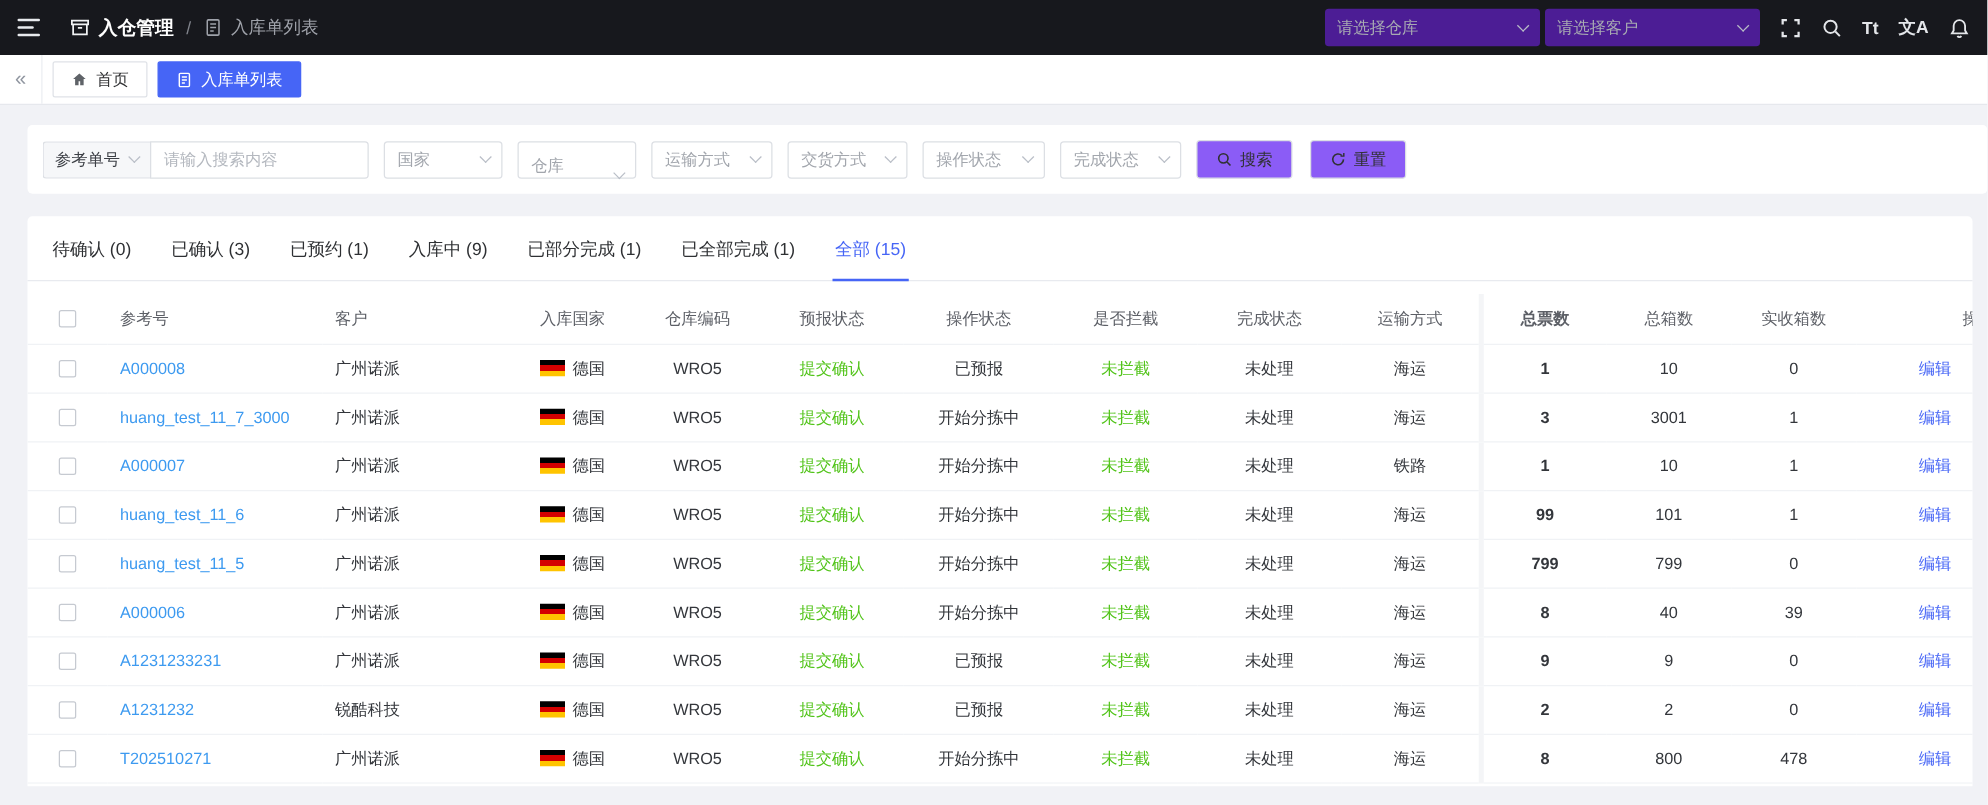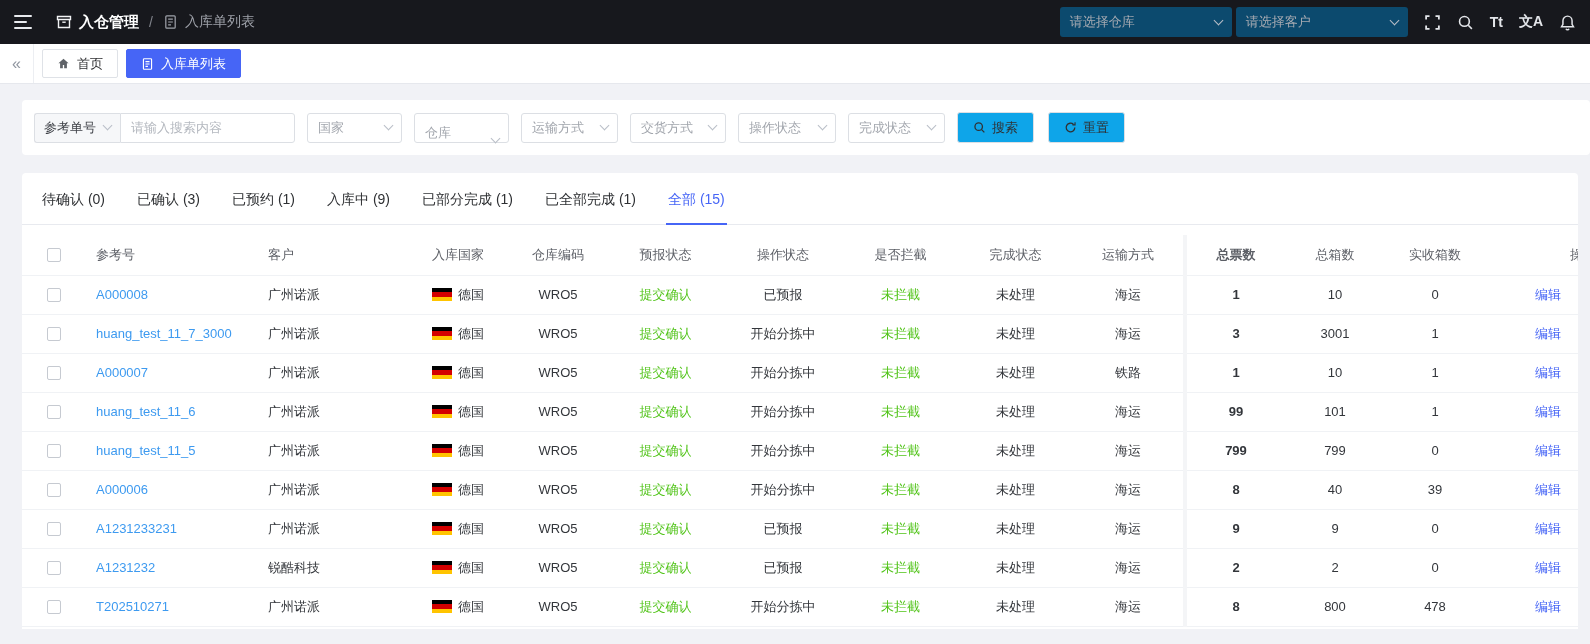--- a/index.html
+++ b/index.html
@@ -14,21 +14,21 @@
   .hamburger { width:20px; display:flex; flex-direction:column; gap:4px; cursor:pointer; }
   .hamburger i { height:2px; background:#e8eaee; border-radius:1px; display:block; }
   .hamburger i:nth-child(1){width:18px}.hamburger i:nth-child(2){width:13px}.hamburger i:nth-child(3){width:18px}
   .crumb { display:flex; align-items:center; gap:7px; }
   .crumb svg { display:block; }
   .crumb-main { color:#ffffff; font-weight:bold; font-size:15px; }
   .crumb-sep { color:#81848c; font-size:14px; margin:0 3px; }
   .crumb-page { color:#9fa2aa; font-size:14px; }
   .ic-white { color:#f2f3f5; } .ic-gray { color:#9fa2aa; }
   .tb-right { display:flex; align-items:center; }
-  .hd-select { width:172px; height:30px; background:#0c4a6e; border-radius:3px; display:flex;
+  .hd-select { width:172px; height:30px; background:#4c1d95; border-radius:3px; display:flex;
     align-items:center; justify-content:space-between; padding:0 10px; color:#a8abb2;
     font-size:13px; margin-left:4px; cursor:pointer; }
   .chev { width:7px; height:7px; border-right:1.3px solid #b9bec7; border-bottom:1.3px solid #b9bec7;
     transform:rotate(45deg); margin-top:-4px; flex:0 0 auto; }
   .hd-icon { margin-left:16px; color:#e4e6ea; display:flex; align-items:center; justify-content:center;
     cursor:pointer; font-size:14px; font-weight:bold; letter-spacing:0; }
   .hd-icon svg { display:block; }
 
   
   .tabbar { height:40px; background:#fff; border-bottom:1px solid #e6e8ed; display:flex; align-items:center; }
@@ -47,21 +47,21 @@
   .addon { height:30px; background:#f6f7f9; border:1px solid #dcdfe4; border-right:none;
     border-radius:3px 0 0 3px; display:flex; align-items:center; gap:8px; padding:0 9px;
     font-size:13px; color:#3c3f45; cursor:pointer; }
   .search-input { height:30px; width:175px; border:1px solid #dcdfe4; border-radius:0 3px 3px 0;
     padding:0 10px; font-size:13px; color:#303133; outline:none; font-family:inherit; }
   .search-input::placeholder { color:#b4b8bf; }
   .fsel { height:30px; border:1px solid #dcdfe4; border-radius:3px; background:#fff; display:flex;
     align-items:center; justify-content:space-between; padding:0 9px 0 10px; color:#a2a6ad;
     font-size:13px; cursor:pointer; }
   .btn { height:31px; display:inline-flex; align-items:center; gap:6px; padding:0 15px;
-    border:1px solid #dcdfe4; background:#0ea5e9; border-radius:3px; font-size:13px; color:#303133;
+    border:1px solid #dcdfe4; background:#8b5cf6; border-radius:3px; font-size:13px; color:#303133;
     cursor:pointer; font-family:inherit; }
   .btn svg { display:block; color:#303133; }
   .btn + .btn { margin-left:2px; }
 
   
   .main-card { margin:18px 12px 0 22px; min-height:456px; border-radius:4px 4px 0 0; }
   .status-tabs { padding:0 18px; border-bottom:1px solid #e8eaef; display:flex; gap:28px; }
   .stab { padding:18px 2px 14px; font-size:14px; color:#2e3033; cursor:pointer;
     border-bottom:2px solid transparent; margin-bottom:-1px; white-space:nowrap; }
   .stab.active { color:var(--accent); border-bottom-color:var(--accent); }

